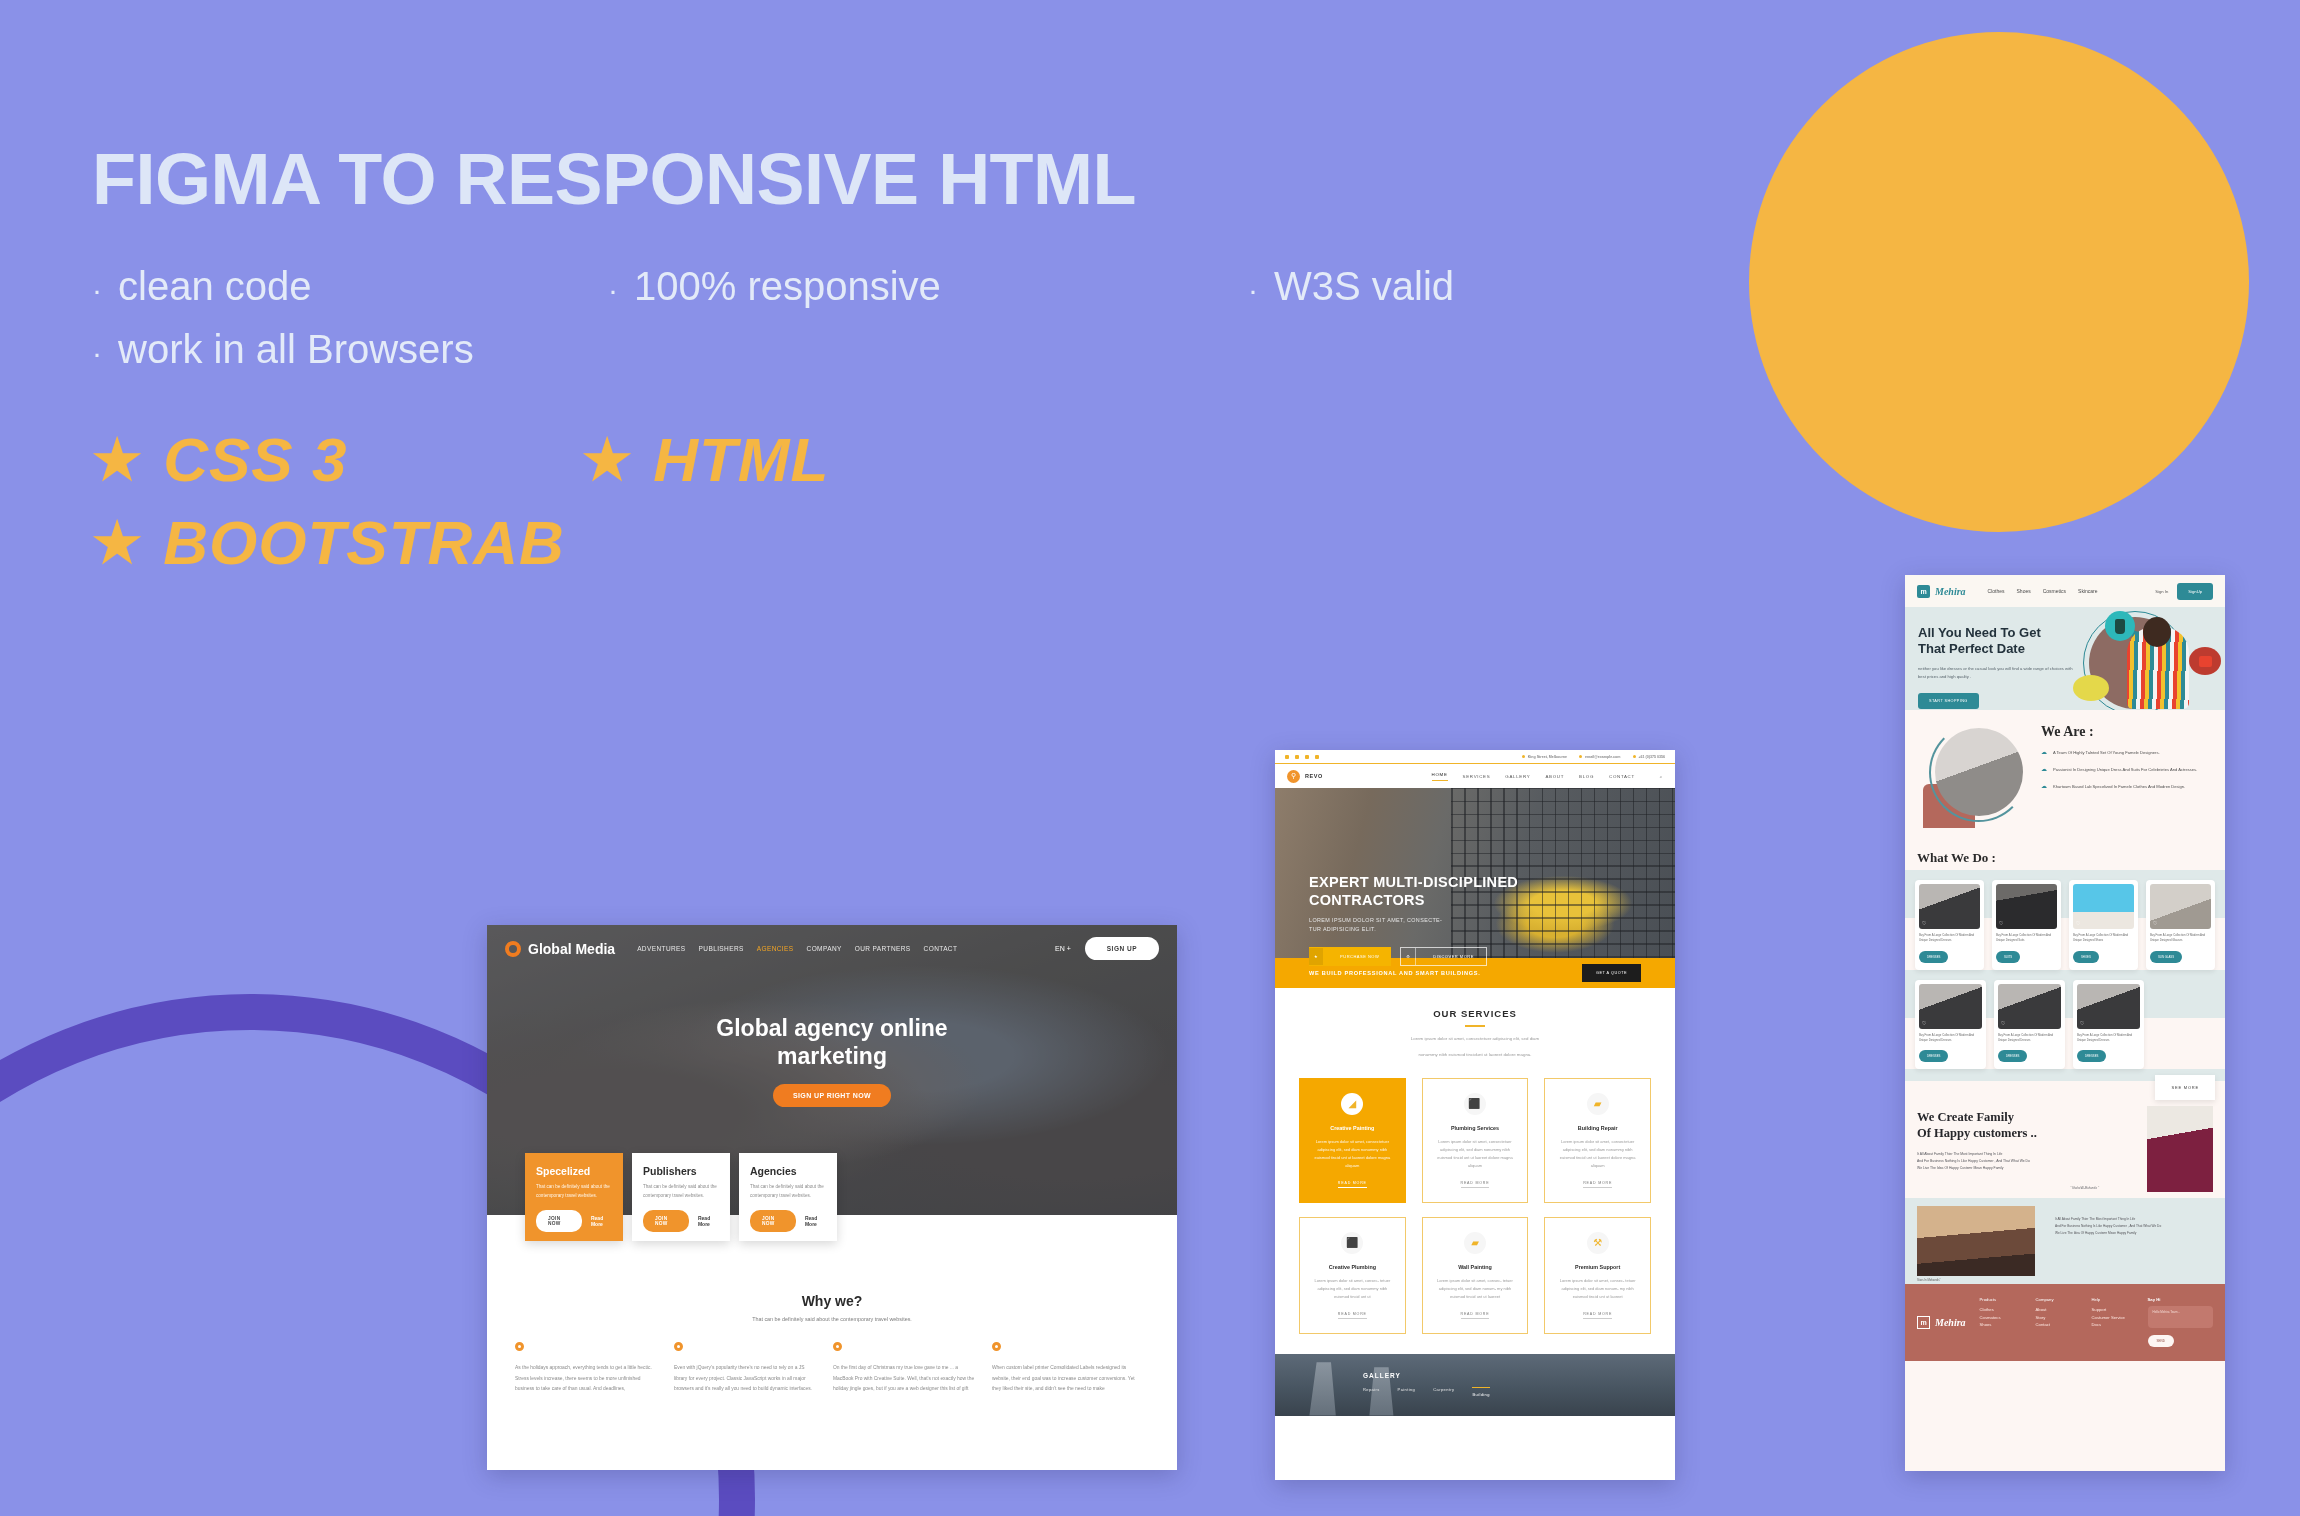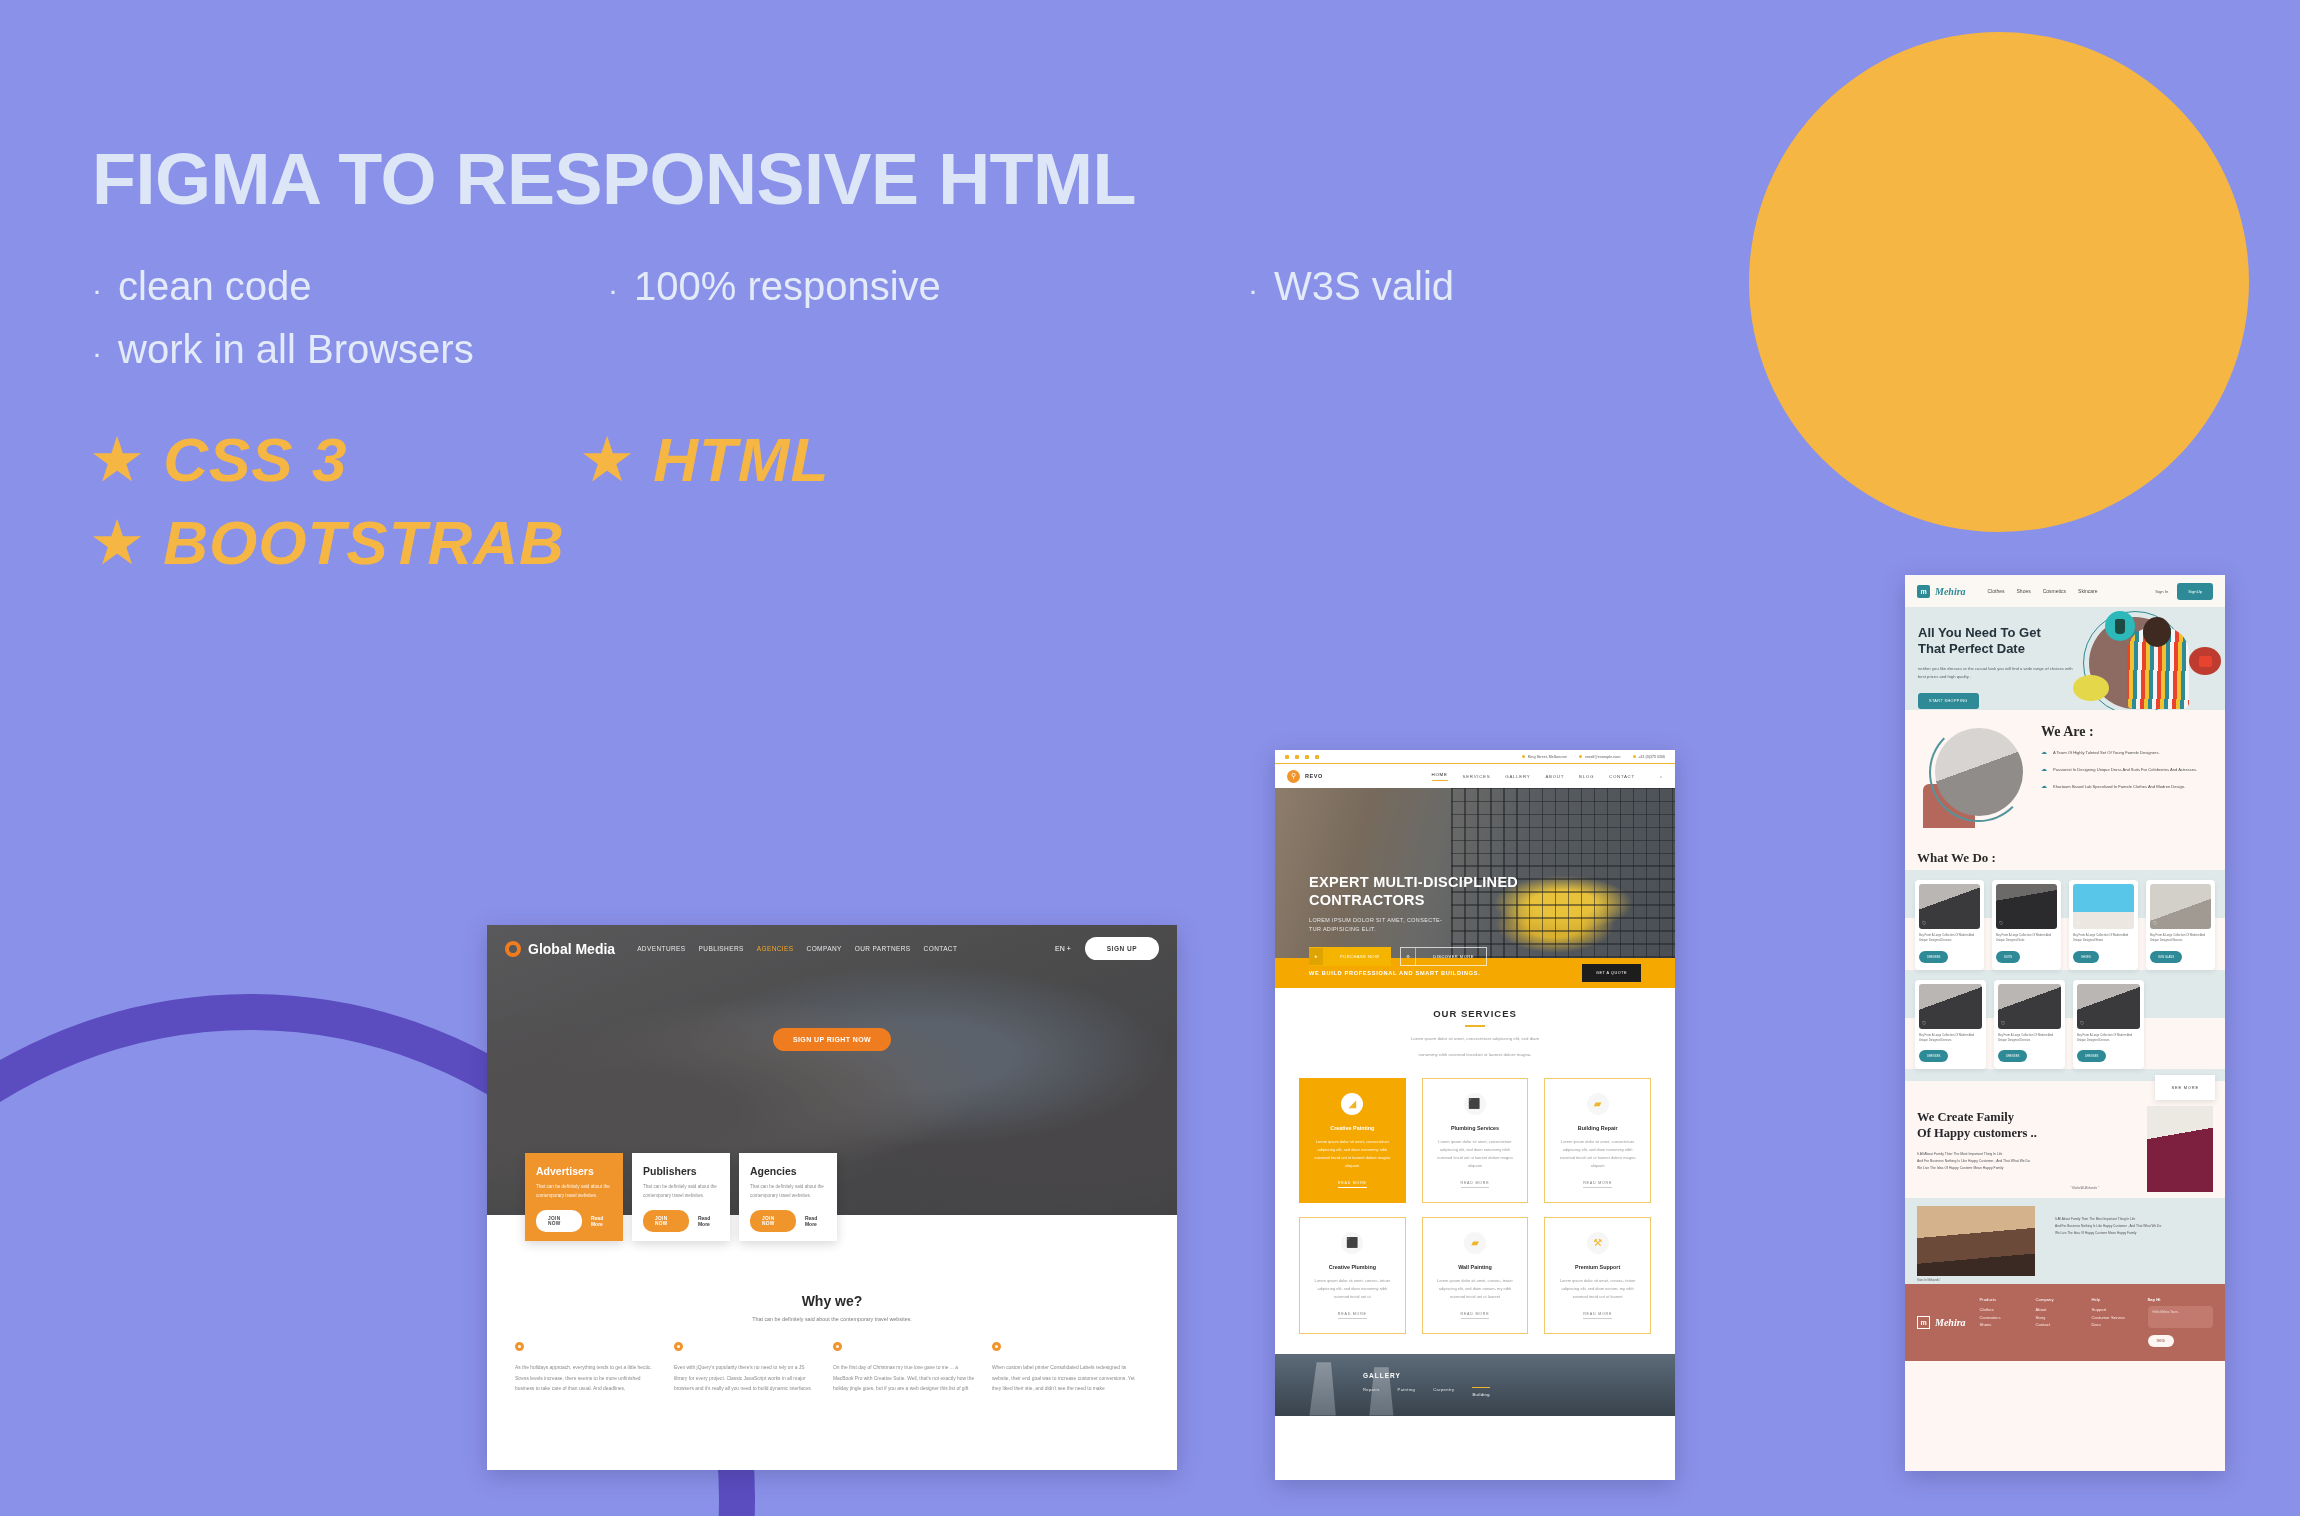--- a/index.html
+++ b/index.html
@@ -390,27 +390,31 @@
         <span>COMPANY</span>
         <span>OUR PARTNERS</span>
         <span>CONTACT</span>
       </div>
       <div class="gm-right">
         <span class="gm-lang">EN +</span>
         <span class="gm-signup">SIGN UP</span>
       </div>
     </div>
     <div class="gm-hero-center">
+      <div class="gm-h1">
+        <div>Global agency online</div>
+        <div>marketing</div>
+      </div>
       <span class="gm-cta">SIGN UP RIGHT NOW</span>
     </div>
   </div>
 
   <div class="gm-cards">
     <div class="gm-card accent">
-      <h4>Advertisers</h4>
+      <h4>Specelized</h4>
       <p>That can be definitely said about the contemporary travel websites.</p>
       <div class="gm-card-actions">
         <span class="gm-join">JOIN NOW</span>
         <span class="gm-read">Read More</span>
       </div>
     </div>
     <div class="gm-card">
       <h4>Publishers</h4>
       <p>That can be definitely said about the contemporary travel websites.</p>
       <div class="gm-card-actions">

